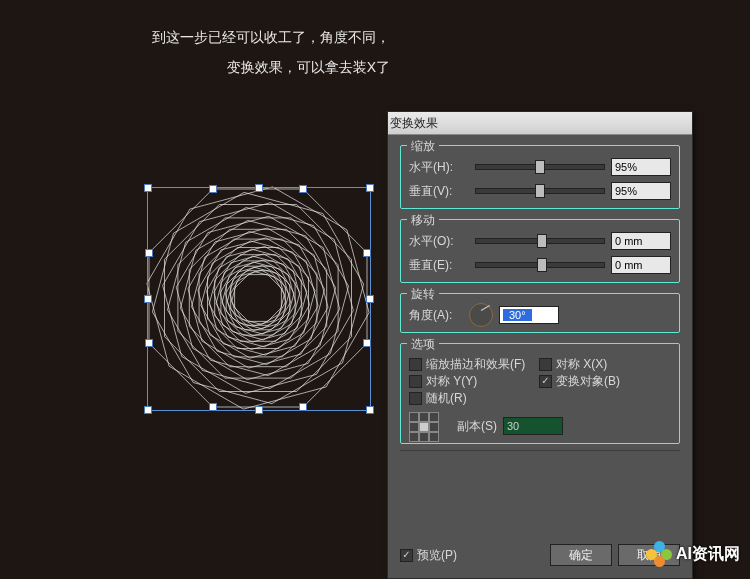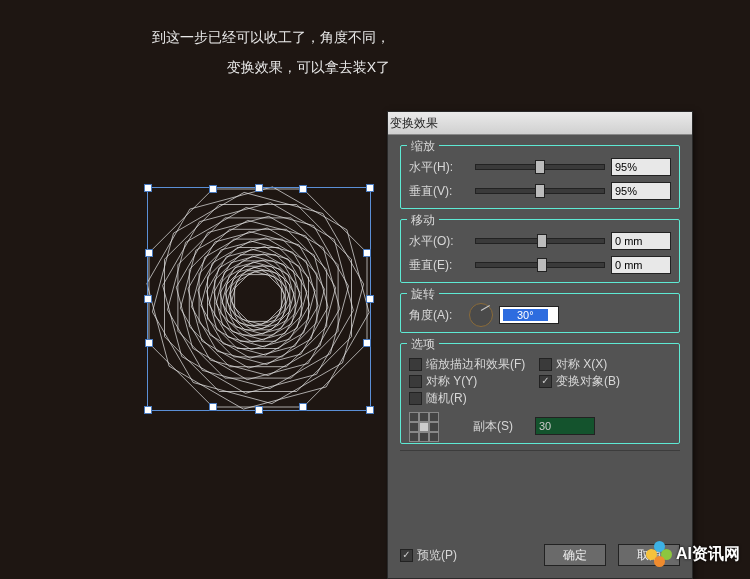--- a/index.html
+++ b/index.html
@@ -139,21 +139,21 @@
     background: #14532d;
     color: #ccc;
     font-size: 11px;
     line-height:16px;
     padding:0 3px;
     border:1px solid #222;
   }
   .numbox-sel {
     background:#fff;
   }
-  .numbox-sel span { background:#2d6cdf;color:#fff;padding:0 14px; }
+  .numbox-sel span { background:#2d6cdf;color:#fff;padding:0 6px; }
   .angle-knob {
     width:22px;height:22px;
     border:1px solid #8a6b3a;
     border-radius:50%;
     background:#4a4a4a;
     margin-right:6px;
     position:relative;
   }
   .angle-knob::after{
     content:"";
@@ -197,21 +197,21 @@
   .btn {
     display:inline-block;
     min-width:60px;
     height:20px;
     line-height:20px;
     text-align:center;
     background:#6a6a6a;
     border:1px solid #222;
     color:#eee;
     font-size:12px;
-    margin-left:12px;
+    margin-left:6px;
   }
   .footer {
     position:absolute;
     bottom:12px;
     left:12px;
     right:12px;
     display:flex;
     align-items:center;
   }
   .hr { height:1px;background:#3c3c3c;margin:6px 12px; }
@@ -364,21 +364,21 @@
         </label>
       <label class="check">
           <span class="box">✓</span>
           <span>变换对象(B)</span>
         </label>
       <label class="check">
           <span class="box"></span>
           <span>随机(R)</span>
         </label>
     </div>
-    <div class="row" style="margin-top:10px;gap:16px;">
+    <div class="row" style="margin-top:10px;">
       <div class="matrix">
         <div></div>
           <div></div>
           <div></div>
         <div></div>
           <div class="sel"></div>
           <div></div>
         <div></div>
           <div></div>
           <div></div>

